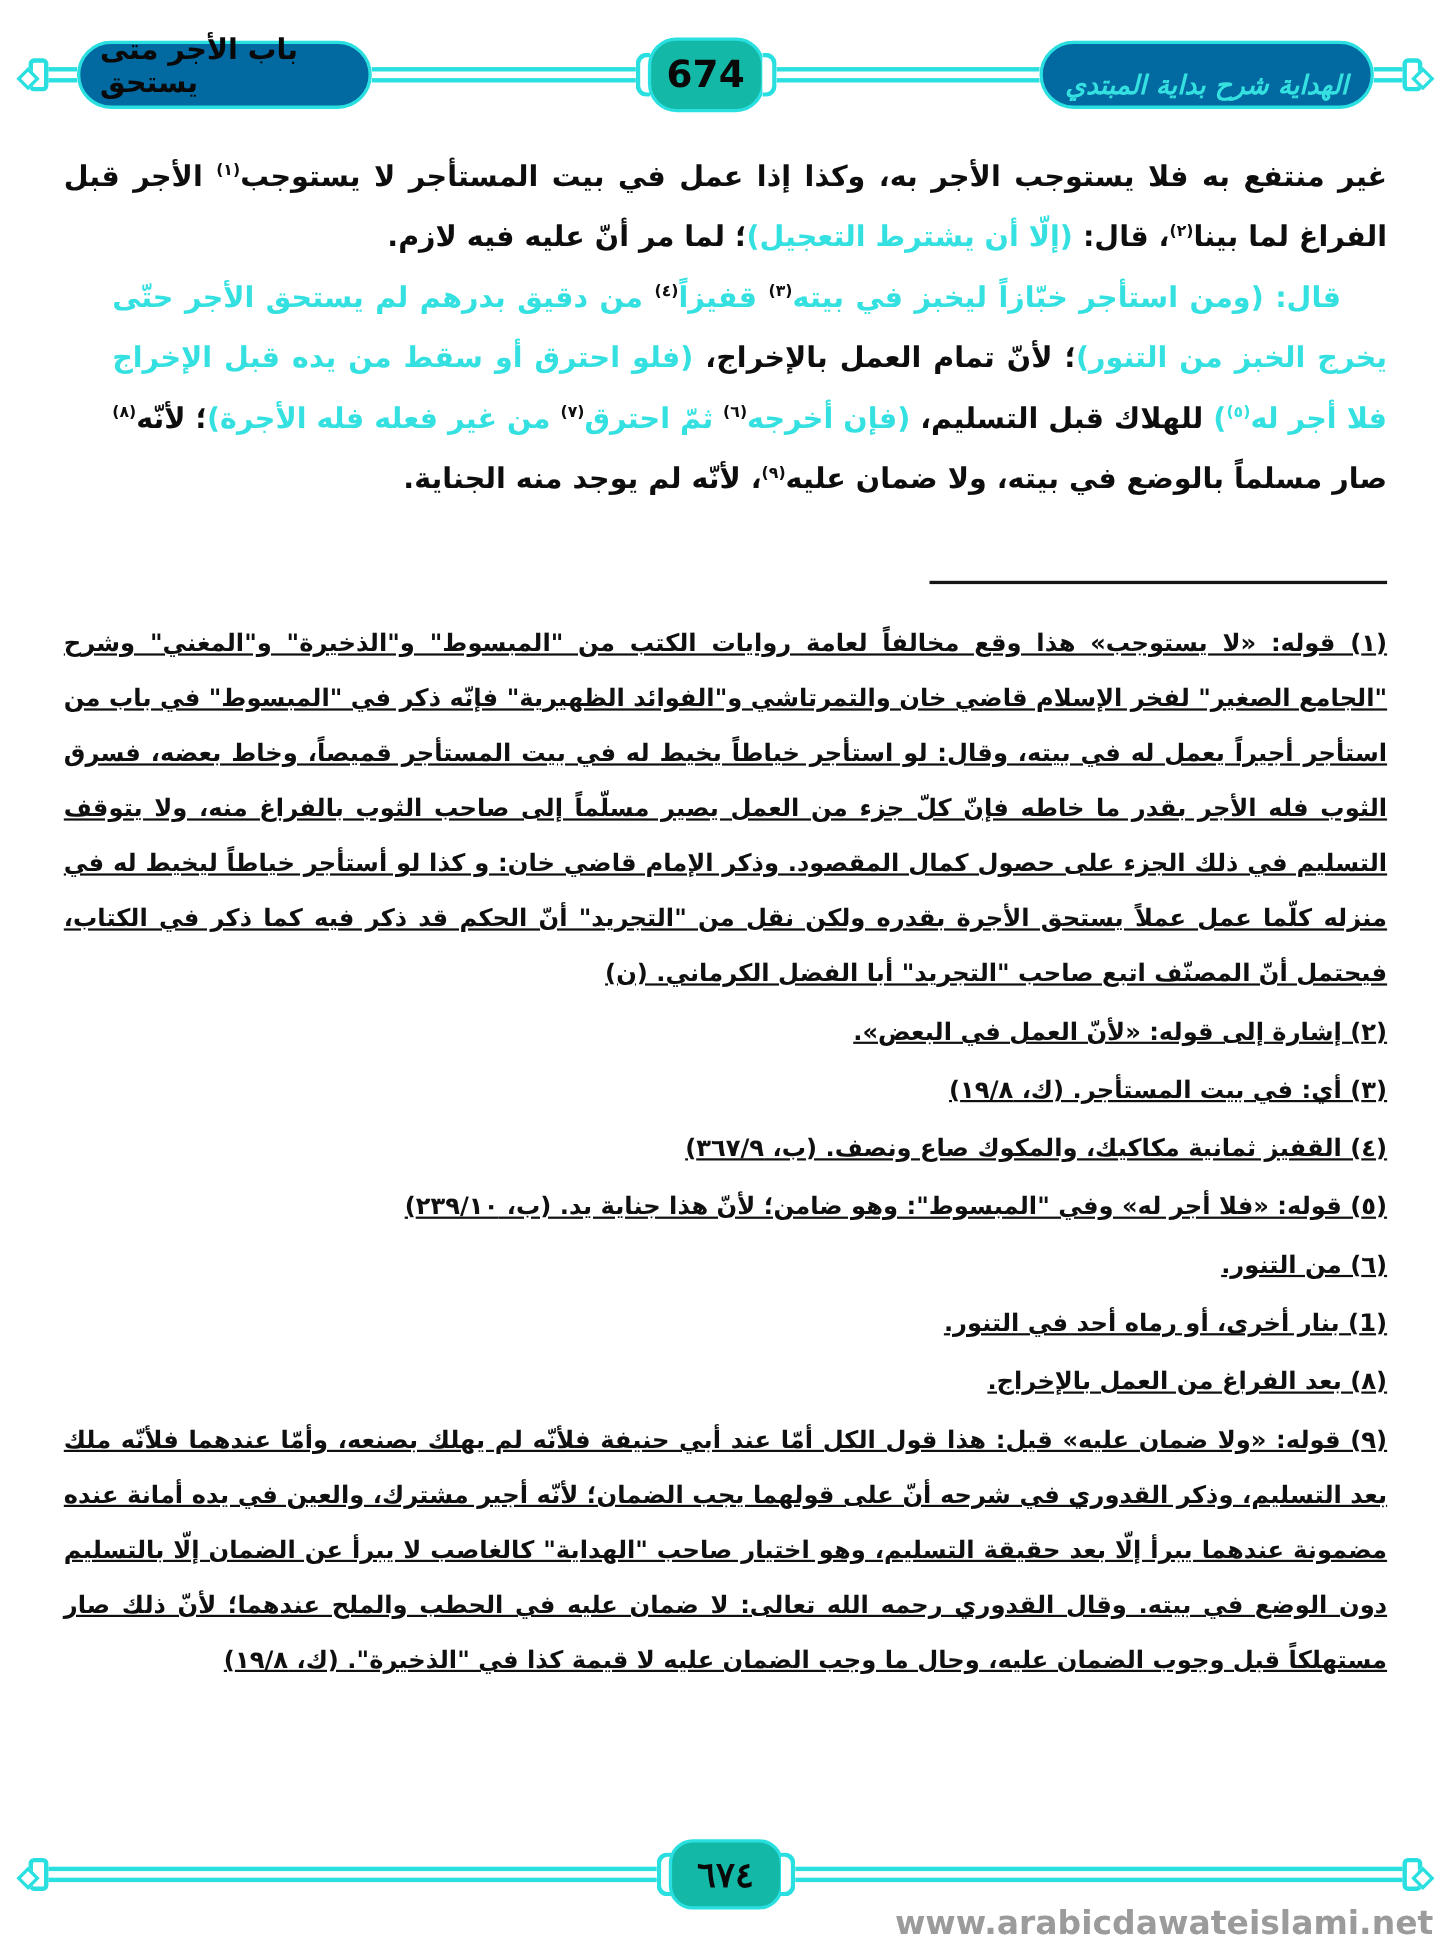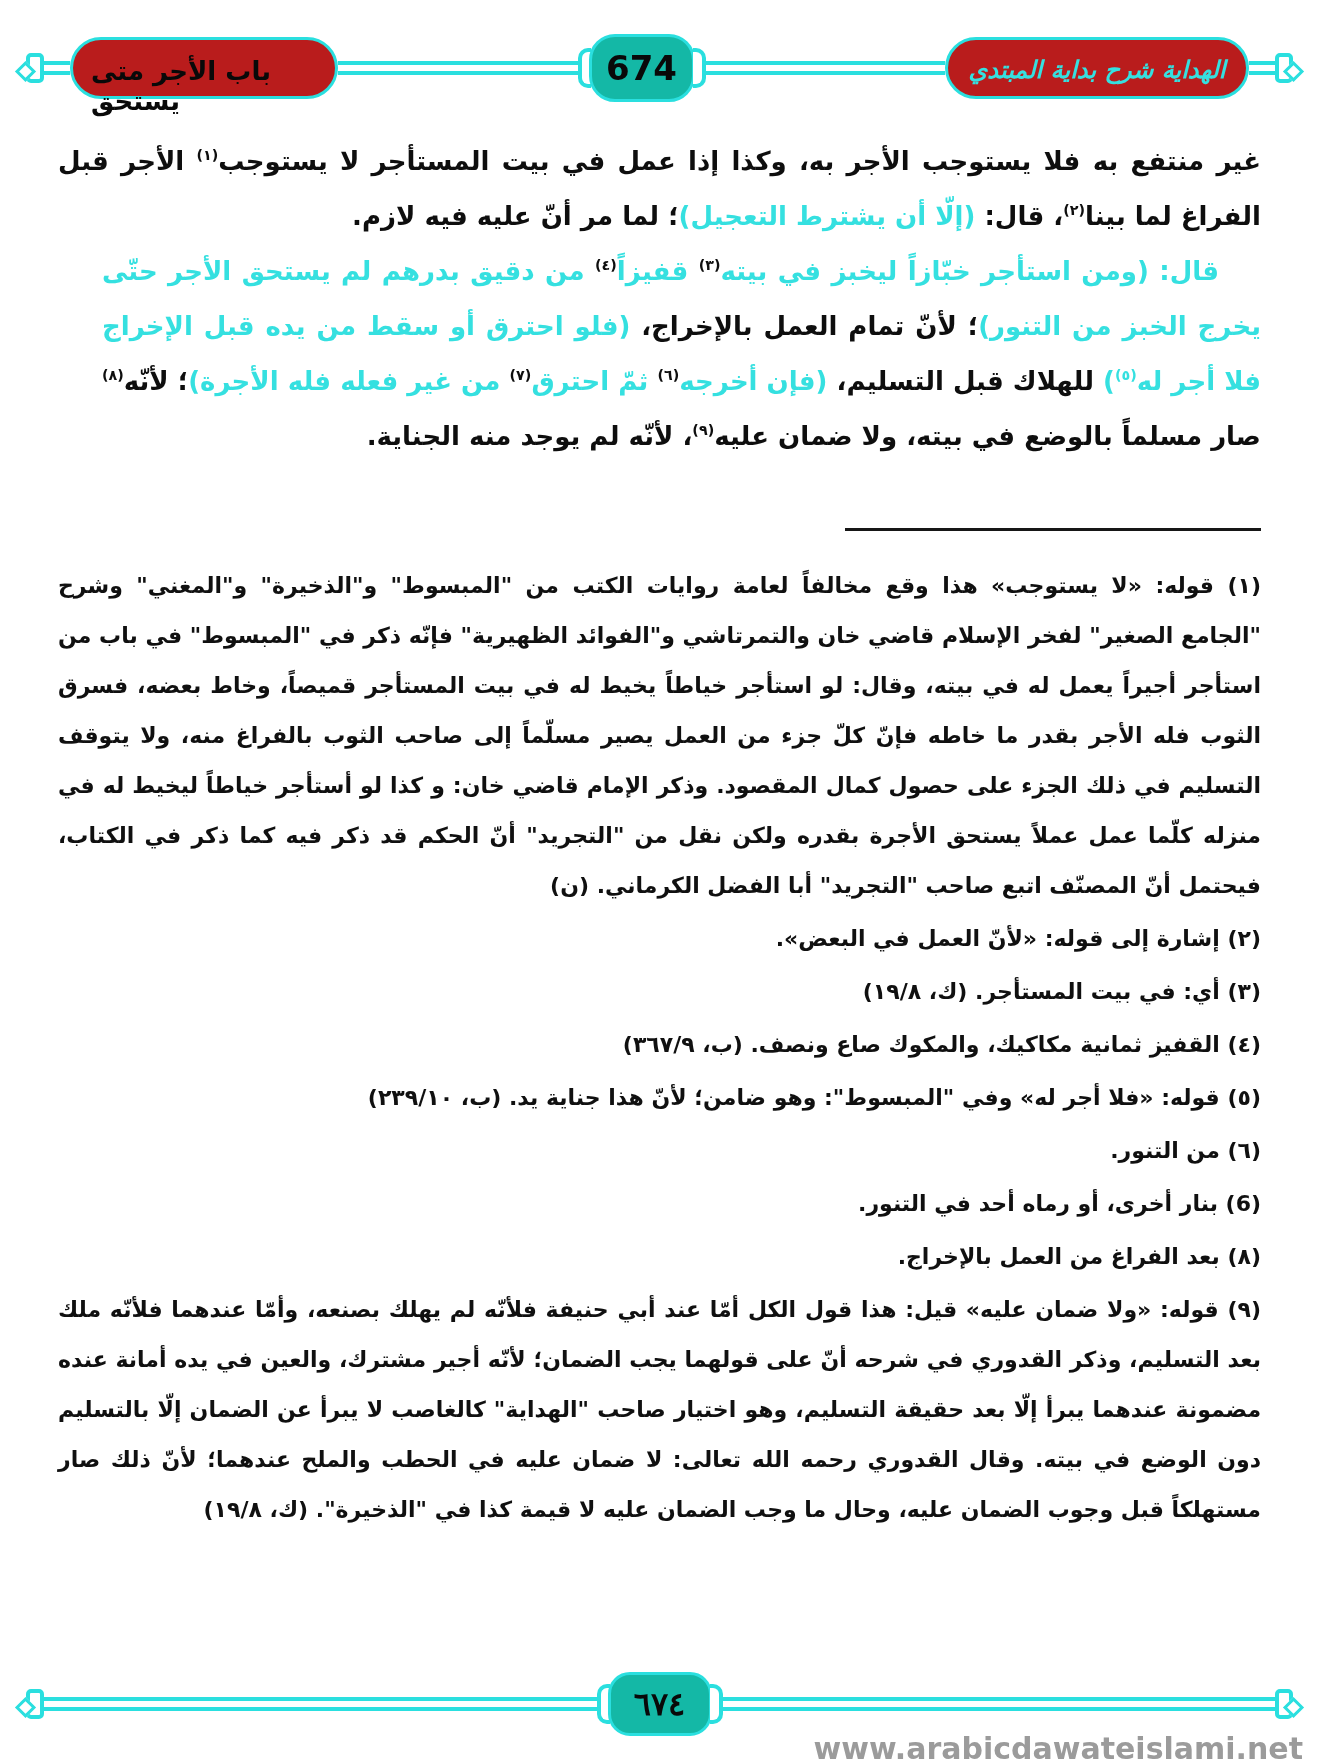--- a/index.html
+++ b/index.html
@@ -24,22 +24,22 @@
   }
   .dline {
     flex:1; height:14px;
     border-top:4px solid var(--cy);
     border-bottom:4px solid var(--cy);
   }
   .dline.short { flex:0 0 26px; }
   .cartouche {
     border:3px solid var(--cy);
     border-radius:34px;
-    display:flex; align-items:flex-start; justify-content:center;
-    height:62px; padding:16px 18px; background:#b91c1c;
+    display:flex; align-items:flex-end; justify-content:center;
+    height:62px; padding:5px 18px; background:#0369a1;
     flex:0 0 auto;
   }
   .cartouche-chapter { width:268px; font-weight:bold; font-size:26px; color:#090909; }
   .cartouche-book   { width:304px; font-weight:bold; font-size:24px; color:var(--cyt); white-space:nowrap; overflow:hidden;font-style:italic; }
   .badge {
     border:3px solid var(--cy); background:#14b8a6;
     display:flex; align-items:center; justify-content:center;
     font-weight:bold; color:#090909; flex:0 0 auto;
   }
   .badge-top    { width:106px; height:68px; border-radius:26px; font-size:34px; }
@@ -80,20 +80,21 @@
     margin:64px 58px 30px auto;
   }
 
   
   .footnotes {
     direction:rtl;
     padding:0 58px;
     font-size:22px;
     font-weight:bold;
     color:#101010;
+    text-decoration:underline;
   }
   .footnote { text-align:justify; line-height:50px; margin-bottom:3px; }
 
   
   .watermark {
     position:absolute; right:16px; bottom:26px;
     direction:ltr;
     font-size:30px; font-weight:bold;
     color:var(--wm);
     font-family:"DejaVu Sans", sans-serif;
@@ -131,21 +132,21 @@
 
   <div class="fn-divider"></div>
 
   <section class="footnotes">
       <div class="footnote">(١) قوله: «لا يستوجب» هذا وقع مخالفاً لعامة روايات الكتب من "المبسوط" و"الذخيرة" و"المغني" وشرح "الجامع الصغير" لفخر الإسلام قاضي خان والتمرتاشي و"الفوائد الظهيرية" فإنّه ذكر في "المبسوط" في باب من استأجر أجيراً يعمل له في بيته، وقال: لو استأجر خياطاً يخيط له في بيت المستأجر قميصاً، وخاط بعضه، فسرق الثوب فله الأجر بقدر ما خاطه فإنّ كلّ جزء من العمل يصير مسلّماً إلى صاحب الثوب بالفراغ منه، ولا يتوقف التسليم في ذلك الجزء على حصول كمال المقصود. وذكر الإمام قاضي خان: و كذا لو أستأجر خياطاً ليخيط له في منزله كلّما عمل عملاً يستحق الأجرة بقدره ولكن نقل من "التجريد" أنّ الحكم قد ذكر فيه كما ذكر في الكتاب، فيحتمل أنّ المصنّف اتبع صاحب "التجريد" أبا الفضل الكرماني. (ن)</div>
       <div class="footnote">(٢) إشارة إلى قوله: «لأنّ العمل في البعض».</div>
       <div class="footnote">(٣) أي: في بيت المستأجر. (ك، ١٩/٨)</div>
       <div class="footnote">(٤) القفيز ثمانية مكاكيك، والمكوك صاع ونصف. (ب، ٣٦٧/٩)</div>
       <div class="footnote">(٥) قوله: «فلا أجر له» وفي "المبسوط": وهو ضامن؛ لأنّ هذا جناية يد. (ب، ٢٣٩/١٠)</div>
       <div class="footnote">(٦) من التنور.</div>
-      <div class="footnote">(6) بنار أخرى، أو رماه أحد في التنور.</div>
+      <div class="footnote">(1) بنار أخرى، أو رماه أحد في التنور.</div>
       <div class="footnote">(٨) بعد الفراغ من العمل بالإخراج.</div>
       <div class="footnote">(٩) قوله: «ولا ضمان عليه» قيل: هذا قول الكل أمّا عند أبي حنيفة فلأنّه لم يهلك بصنعه، وأمّا عندهما فلأنّه ملك بعد التسليم، وذكر القدوري في شرحه أنّ على قولهما يجب الضمان؛ لأنّه أجير مشترك، والعين في يده أمانة عنده مضمونة عندهما يبرأ إلّا بعد حقيقة التسليم، وهو اختيار صاحب "الهداية" كالغاصب لا يبرأ عن الضمان إلّا بالتسليم دون الوضع في بيته. وقال القدوري رحمه الله تعالى: لا ضمان عليه في الحطب والملح عندهما؛ لأنّ ذلك صار مستهلكاً قبل وجوب الضمان عليه، وحال ما وجب الضمان عليه لا قيمة كذا في "الذخيرة". (ك، ١٩/٨)</div>
     </section>
 
   <footer class="ornament-bar ornament-bottom">
     <span class="knot knot-left"></span>
     <div class="dline"></div>
     <span class="bracket bracket-open-right"></span>
     <div class="badge badge-bottom">
       <span>٦٧٤</span>

